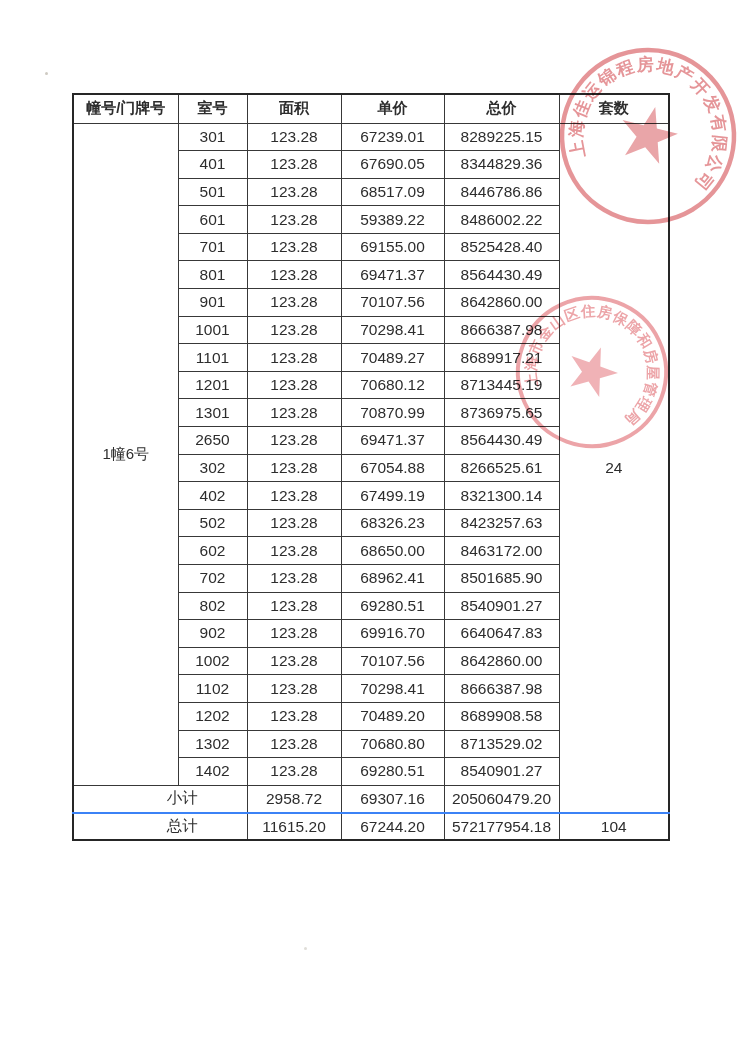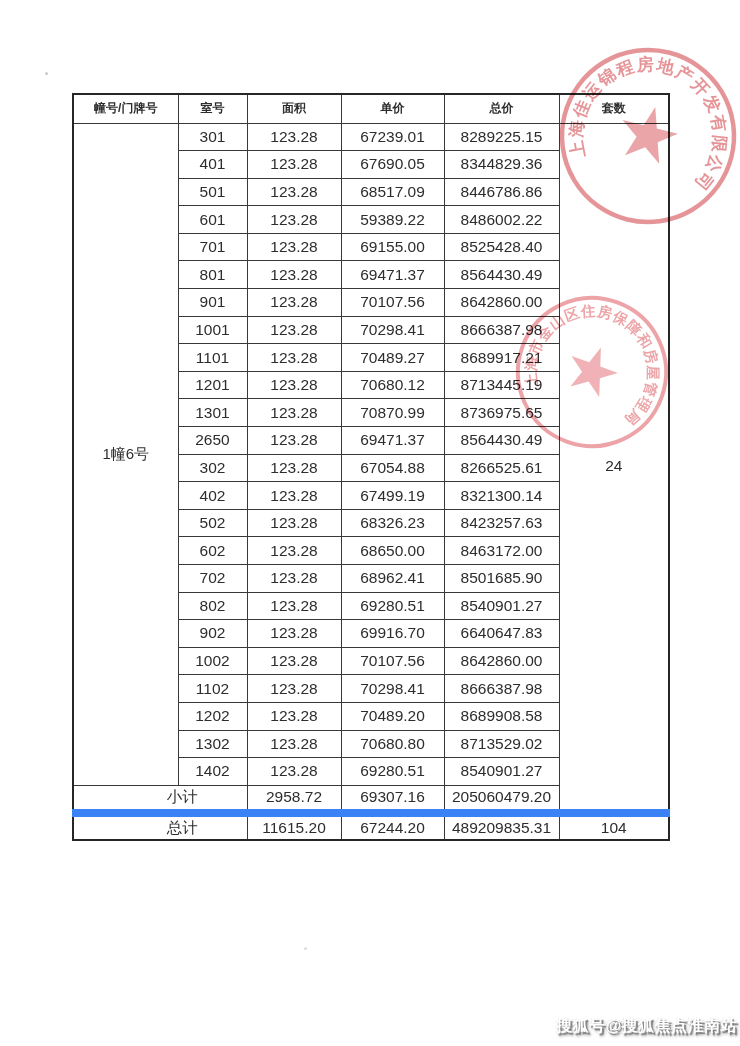--- a/index.html
+++ b/index.html
@@ -15,25 +15,25 @@
     border:2px solid #262626;
     color:#2d2d2d;
   }
   .price-table th, .price-table td {
     border:1px solid #383838;
     text-align:center; vertical-align:middle;
     font-size:15.5px; color:#2d2d2d;
     overflow:hidden; white-space:nowrap; padding:0;
   }
   .price-table thead tr { height:29px; }
-  .price-table thead th { font-weight:600; font-size:12px; }
+  .price-table thead th { font-weight:600; font-size:15px; }
   .price-table tbody tr { height:27.6px; }
   tr[data-name="subtotal-row"] { height:28px; }
   tr[data-name="total-row"] { height:29px; }
-  tr[data-name="total-row"] td { border-top:8px solid #3b82f6; }
+  tr[data-name="total-row"] td { border-top:2px solid #3b82f6; }
   td.building-cell { font-weight:400; font-size:15px; }
   td.summary-label { font-size:15.5px;padding-left:44px; }
   .stamp {
     position:absolute; pointer-events:none;
     mix-blend-mode:multiply; opacity:0.88;
   }
   .stamp text {
     font-family:"Liberation Sans", sans-serif;
     font-weight:600;
   }
@@ -225,21 +225,21 @@
         <tr data-name="subtotal-row">
           <td data-name="subtotal-label" colspan="2" class="summary-label">小计</td>
           <td data-name="cell-area">2958.72</td>
           <td data-name="cell-unit-price">69307.16</td>
           <td data-name="cell-total-price">205060479.20</td>
         </tr>
         <tr data-name="total-row">
           <td data-name="total-label" colspan="2" class="summary-label">总计</td>
           <td data-name="cell-area">11615.20</td>
           <td data-name="cell-unit-price">67244.20</td>
-          <td data-name="cell-total-price">489209835.31</td>
+          <td data-name="cell-total-price">572177954.18</td>
           <td data-name="count-cell">104</td>
         </tr>
       </tbody>
   </table>
 
   <svg class="stamp" style="left:556px; top:44px;" width="184" height="184" viewBox="0 0 184 184" data-name="developer-seal-stamp">
     <g transform="rotate(14 92 92)">
       <circle cx="92" cy="92" r="86" fill="none" stroke-width="4.5" data-name="seal-ring" stroke="#e2868a"></circle>
       <polygon points="92,62 98.8,82.7 120.5,82.7 102.9,95.6 109.6,116.3 92,103.5 74.4,116.3 81.1,95.6 63.5,82.7 85.2,82.7" opacity="0.85" data-name="star-icon" fill="#e2868a"></polygon>
       <path id="arc1" d="M 36 127 A 66 66 0 1 1 148 127" fill="none"></path>
@@ -253,14 +253,13 @@
     <g transform="rotate(20 92 92)">
       <circle cx="92" cy="92" r="74" fill="none" stroke-width="4" data-name="seal-ring" stroke="#ea989c"></circle>
       <polygon points="92,66 97.9,83.9 116.7,84 101.5,95.1 107.3,113 92,102 76.7,113 82.5,95.1 67.3,84 86.1,83.9" opacity="0.85" data-name="star-icon" fill="#ea989c"></polygon>
       <path id="arc2" d="M 46.1 124.1 A 56 56 0 1 1 137.9 124.1" fill="none"></path>
       <text font-size="14.5" fill="#ea989c">
         <textPath href="#arc2" startOffset="0" textLength="244" lengthAdjust="spacing" data-name="seal-arc-text">上海市金山区住房保障和房屋管理局</textPath>
       </text>
     </g>
   </svg>
 
-  <div class="watermark" data-name="sohu-watermark">搜狐号@搜狐焦点淮南站</div>
 </div>
 
 </body></html>

